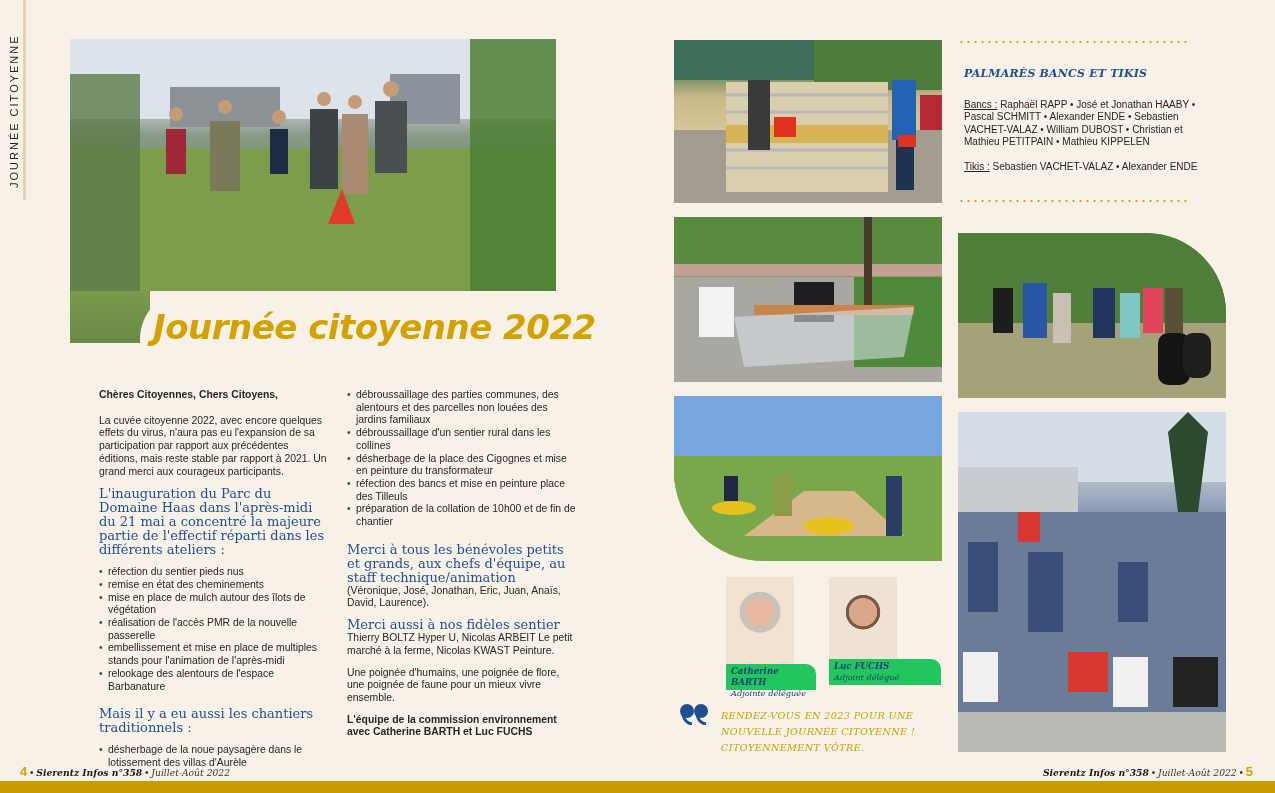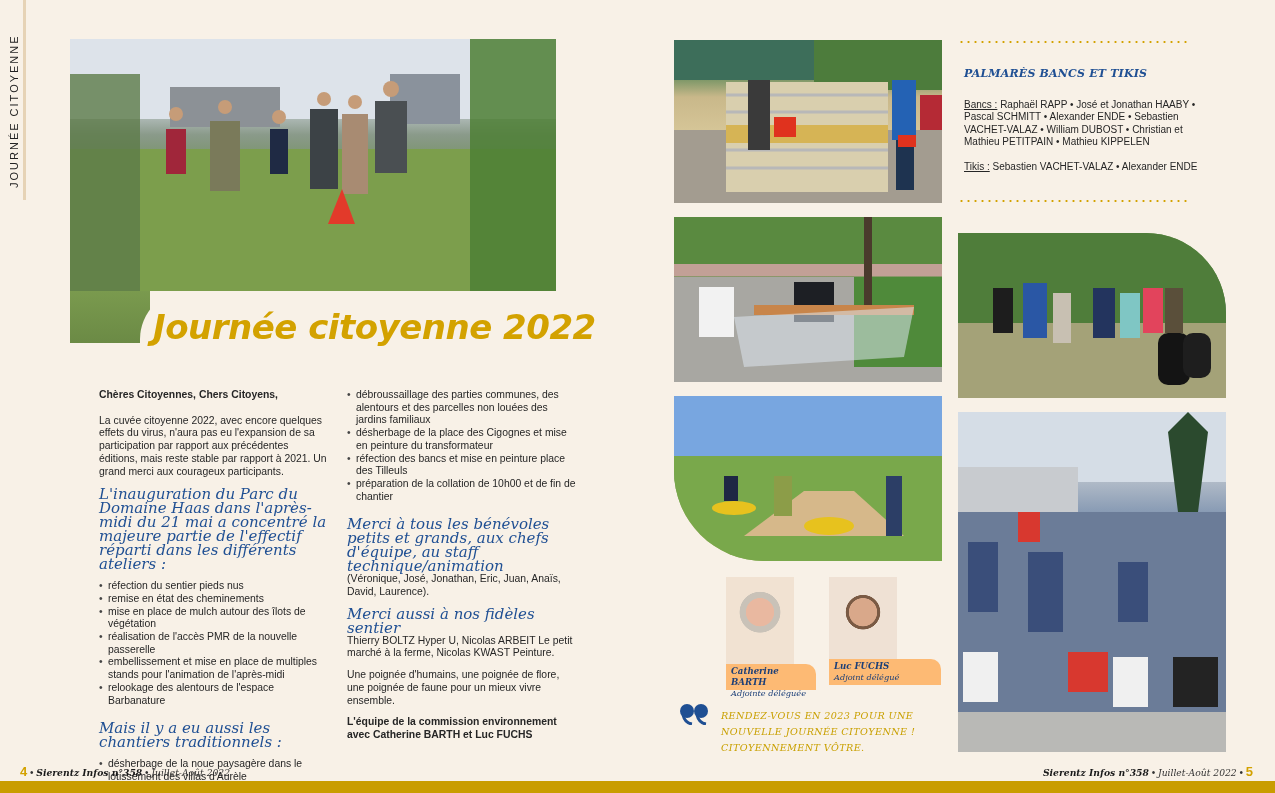--- a/index.html
+++ b/index.html
@@ -62,22 +62,22 @@
     .ph-group2 { left: 958px; top: 412px; width: 268px; height: 340px;
       background: linear-gradient(180deg, #d6dde4 0%, #c9ced3 15%, #6f87a8 35%, #8a6e6a 55%, #7a8494 75%, #a8a8a8 100%); }
 
     
     .col { position: absolute; font-size: 10.4px; line-height: 12.7px; color: #262626; }
     .col-1 { left: 99px; top: 389px; width: 230px; }
     .col-2 { left: 347px; top: 389px; width: 230px; }
     .col p { margin-bottom: 9px; }
     .greeting { font-weight: bold; margin-bottom: 13px !important; }
     .lead-blue {
-      font-family: "DejaVu Serif", serif; font-style: italic; color: #1f4f93;
-      font-size: 15px; line-height: 14px; margin-top: 4px;
+      font-family: "DejaVu Serif", serif; color: #1f4f93;
+      font-size: 13px; line-height: 14px; margin-top: 4px;
     }
     .col ul { list-style: none; margin-bottom: 14px; }
     .col li { position: relative; padding-left: 9px; }
     .col li::before { content: "•"; position: absolute; left: 0; top: 0; color: #444; }
     .sign { font-weight: bold; }
 
     
     .dotline {
       position: absolute; left: 958px; width: 230px; height: 2px;
       background-image: radial-gradient(circle, #d3a200 1px, transparent 1.2px);
@@ -93,21 +93,21 @@
     .palm-text p { margin-bottom: 12px; }
 
     
     .portrait { position: absolute; width: 68px; }
     .portrait .face { width: 68px; height: 88px; }
     .p-barth { left: 726px; top: 577px; }
     .p-barth .face { background: radial-gradient(circle at 50% 40%, #e9b8a0 0 22%, #c9c2b8 23% 32%, #f1e2d2 33%), linear-gradient(#f1e2d2,#e3d2c2); background-color:#efd9c8; }
     .p-fuchs { left: 829px; top: 577px; }
     .p-fuchs .face { background: radial-gradient(circle at 50% 40%, #d9a88a 0 22%, #7a5a44 23% 27%, #efe1d4 28%); background-color:#efe1d4; }
     .name-tag {
-      position: absolute; background: #fdba74; border-top-right-radius: 10px;
+      position: absolute; background: #22c55e; border-top-right-radius: 10px;
       height: 26px; padding: 2px 5px; line-height: 11px;
     }
     .tag-barth { left: 726px; top: 664px; width: 90px; }
     .tag-fuchs { left: 829px; top: 659px; width: 112px; }
     .name-tag .nm { display: block; font-family: "DejaVu Serif", serif; font-weight: bold; font-style: italic; font-size: 8.6px; color: #1c3f78; }
     .name-tag .rl { display: block; font-family: "DejaVu Serif", serif; font-style: italic; font-size: 8.2px; color: #1c3f78; }
 
     
     .quote-icon { position: absolute; left: 680px; top: 703px; width: 30px; height: 22px; }
     .quote-text {
@@ -191,20 +191,21 @@
     </ul>
     <p class="lead-blue">Mais il y a eu aussi les chantiers traditionnels :</p>
     <ul>
       <li>désherbage de la noue paysagère dans le lotissement des villas d'Aurèle</li>
     </ul>
   </div>
 
   <div class="col col-2">
     <ul>
       <li>débroussaillage des parties communes, des alentours et des parcelles non louées des jardins familiaux</li>
+      <li>débroussaillage d'un sentier rural dans les collines</li>
       <li>désherbage de la place des Cigognes et mise en peinture du transformateur</li>
       <li>réfection des bancs et mise en peinture place des Tilleuls</li>
       <li>préparation de la collation de 10h00 et de fin de chantier</li>
     </ul>
     <p style="margin-bottom:4px">
       <span class="lead-blue" style="display:block;margin-top:8px">Merci à tous les bénévoles petits et grands, aux chefs d'équipe, au staff technique/animation</span>
       <span>(Véronique, José, Jonathan, Eric, Juan, Anaïs, David, Laurence).</span>
     </p>
     <p style="margin-top:8px">
       <span class="lead-blue" style="display:block;margin-top:0">Merci aussi à nos fidèles sentier</span>

